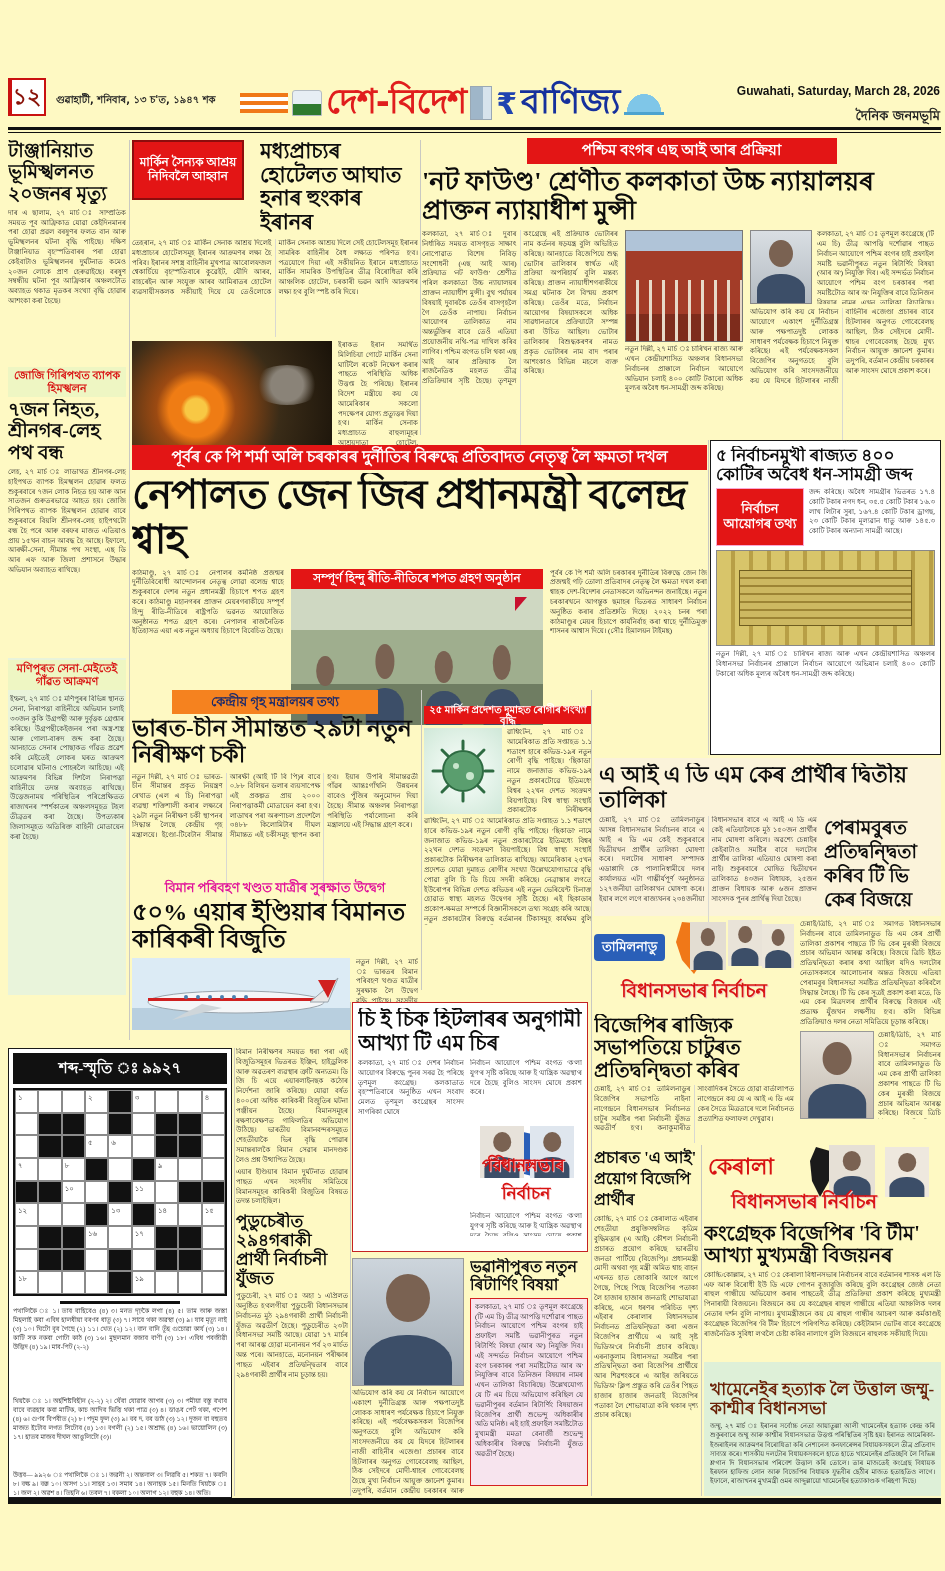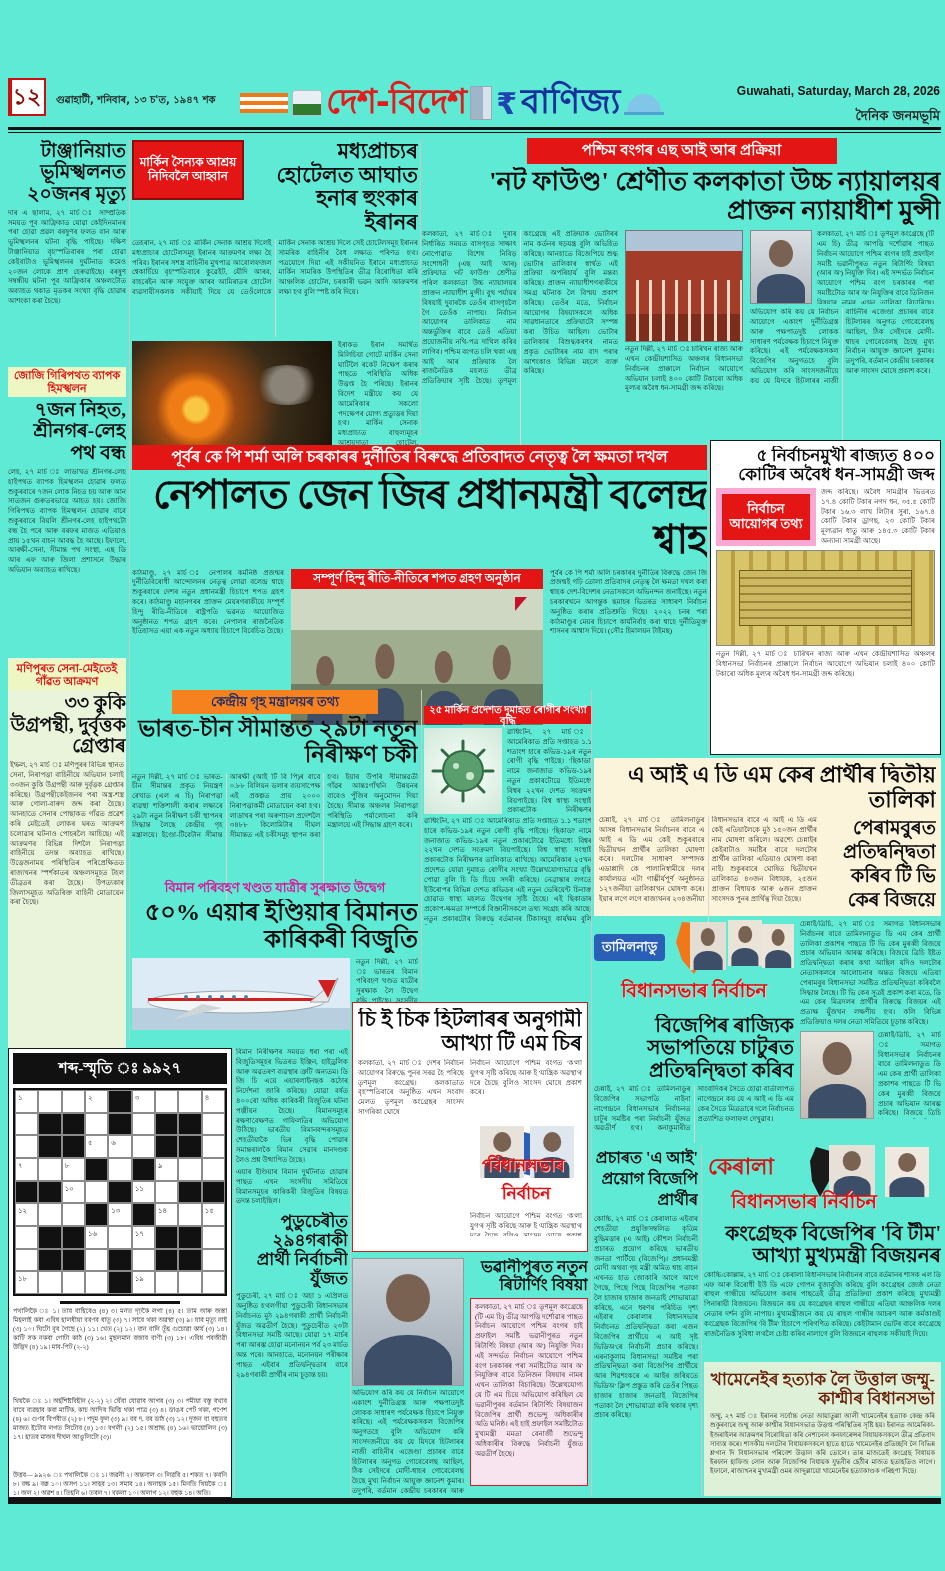--- a/index.html
+++ b/index.html
@@ -1,20 +1,20 @@
 <!DOCTYPE html>
 <html><head>
 <meta charset="utf-8">
 <style>
   *{margin:0;padding:0;box-sizing:border-box}
   html,body{background:#e9e8e3}
   body{font-family:"Liberation Serif","DejaVu Serif",serif}
-  .page{position:relative;width:945px;height:1571px;background:#5eead4;margin:0 auto;overflow:hidden}
+  .page{position:relative;width:945px;height:1571px;background:#fef9c3;margin:0 auto;overflow:hidden}
   .abs{position:absolute}
-  .hl{font-weight:bold;color:#0c0c0c;text-align:right;line-height:1.12;overflow:hidden}
+  .hl{font-weight:bold;color:#0c0c0c;text-align:left;line-height:1.12;overflow:hidden}
   .bt{font-size:7px;line-height:1.4;color:#1b1b1b;text-align:justify;overflow:hidden}
   .c2{column-count:2;column-gap:7px;column-rule:1px solid #d8d8d2}
   .c3{column-count:3;column-gap:7px;column-rule:1px solid #d8d8d2}
   .kick-red{background:#e31515;color:#fff;font-weight:bold;text-align:center;display:flex;align-items:center;justify-content:center;line-height:1.15}
   .kick-pale{background:#eef6c3;color:#d80f0f;font-weight:bold;text-align:center;line-height:1.2}
   .box{border:1.5px solid #1a1a1a}
   .photo{overflow:hidden;position:relative}
   .person{position:relative;overflow:hidden}
   .person::before{content:"";position:absolute;left:50%;top:12%;width:40%;height:38%;transform:translateX(-50%);border-radius:50%;background:#7a6252}
   .person::after{content:"";position:absolute;left:50%;bottom:-6%;width:80%;height:46%;transform:translateX(-50%);border-radius:48% 48% 0 0;background:#3c4e68}
@@ -52,21 +52,20 @@
   <div class="hrule" style="left:8px;top:132px;width:933px;height:1px"></div>
 
   <div class="abs" style="left:8px;top:140px;width:118px">
     <div class="hl" style="font-size:19px">টাঞ্জানিয়াত ভূমিস্খলনত ২০জনৰ মৃত্যু</div>
     <div class="bt" style="margin-top:5px;height:152px">দাৰ এ ছালাম, ২৭ মাৰ্চ ঃ সাম্প্ৰতিক সময়ত পূব আফ্ৰিকাত যোৱা কেইদিনমানৰ পৰা হোৱা প্ৰৱল বৰষুণৰ ফলত বান আৰু ভূমিস্খলনৰ ঘটনা বৃদ্ধি পাইছে। দক্ষিণ টাঞ্জানিয়াত বৃহস্পতিবাৰৰ পৰা হোৱা কেইবাটাও ভূমিস্খলনৰ দুৰ্ঘটনাত কমেও ২০জন লোকে প্ৰাণ হেৰুৱাইছে। বৰষুণ সম্বন্ধীয় ঘটনা পূব আফ্ৰিকাৰ অঞ্চলটোত অব্যাহত থকাত মৃতকৰ সংখ্যা বৃদ্ধি হোৱাৰ আশংকা কৰা হৈছে।</div>
     <div class="kick-pale" style="margin-top:6px;font-size:11px;padding:2px 0">জোজি গিৰিপথত ব্যাপক হিমস্খলন</div>
     <div class="hl" style="font-size:19px;margin-top:2px">৭জন নিহত, শ্ৰীনগৰ-লেহ পথ বন্ধ</div>
     <div class="bt" style="margin-top:5px;height:190px">লেহ, ২৭ মাৰ্চ ঃ লাডাখত শ্ৰীনগৰ-লেহ হাইপথত ব্যাপক হিমস্খলন হোৱাৰ ফলত শুকুৰবাৰে ৭জন লোক নিহত হয় আৰু আন সাতজন গুৰুতৰভাৱে আহত হয়। জোজি গিৰিপথত ব্যাপক হিমস্খলন হোৱাৰ বাবে শুকুৰবাৰে বিয়লি শ্ৰীনগৰ-লেহ হাইপথটো বন্ধ হৈ পৰে আৰু বৰফৰ মাজত এতিয়াও প্ৰায় ১৫খন বাহন আবদ্ধ হৈ আছে। ইফালে, আৰক্ষী-সেনা, সীমান্ত পথ সংস্থা, এছ ডি আৰ এফ আৰু জিলা প্ৰশাসনে উদ্ধাৰ অভিযান অব্যাহত ৰাখিছে।</div>
     <div style="background:#e9f4db;padding:2px 0 0 0">
       <div class="kick-pale" style="font-size:11px;padding:2px 0;background:#eef6c3">মণিপুৰত সেনা-মেইতেই গাঁৱত আক্ৰমণ</div>
-      <div class="hl" style="font-size:19px;margin-top:2px">৩৩ কুকি উগ্ৰপন্থী, দুৰ্বৃত্তক গ্ৰেপ্তাৰ</div>
       <div class="bt" style="margin-top:5px;height:300px;padding:0 2px">ইম্ফল, ২৭ মাৰ্চ ঃ মণিপুৰৰ বিভিন্ন স্থানত সেনা, নিৰাপত্তা বাহিনীয়ে অভিযান চলাই ৩৩জন কুকি উগ্ৰপন্থী আৰু দুৰ্বৃত্তক গ্ৰেপ্তাৰ কৰিছে। উগ্ৰপন্থীকেইজনৰ পৰা অস্ত্ৰ-শস্ত্ৰ আৰু গোলা-বাৰুদ জব্দ কৰা হৈছে। আনহাতে সেনাৰ পোছাকত গাঁৱত প্ৰৱেশ কৰি মেইতেই লোকৰ ঘৰত আক্ৰমণ চলোৱাৰ ঘটনাও পোহৰলৈ আহিছে। এই আক্ৰমণৰ বিভিন্ন দিশলৈ নিৰাপত্তা বাহিনীয়ে তদন্ত অব্যাহত ৰাখিছে। উত্তেজনাময় পৰিস্থিতিৰ পৰিপ্ৰেক্ষিতত ৰাজ্যখনৰ স্পৰ্শকাতৰ অঞ্চলসমূহত টহল তীব্ৰতৰ কৰা হৈছে। উপত্যকাৰ জিলাসমূহত অতিৰিক্ত বাহিনী মোতায়েন কৰা হৈছে।</div>
     </div>
   </div>
 
   <div class="abs box" style="left:8px;top:1048px;width:224px;height:450px;padding:4px;background:#fff">
     <div style="background:#111;color:#fff;font-size:15px;font-weight:bold;text-align:center;padding:3px 0">শব্দ-স্মৃতি ঃ ৯৯২৭</div>
     <div class="cw-grid" style="margin-top:4px">
         <div class="cw-cell">১</div>
         <div class="cw-cell"></div>
         <div class="cw-cell"></div>
@@ -205,21 +204,21 @@
           <div style="position:absolute;right:16px;top:8px;width:0;height:0;border-top:14px solid #c8102e;border-right:12px solid transparent"></div>
         </div>
       </div>
       <div class="bt" style="flex:1;height:158px">পূৰ্বৰ কে পি শৰ্মা অলি চৰকাৰৰ দুৰ্নীতিৰ বিৰুদ্ধে জেন জি প্ৰজন্মই গঢ়ি তোলা প্ৰতিবাদৰ নেতৃত্ব লৈ ক্ষমতা দখল কৰা শ্বাহক দেশ-বিদেশৰ নেতাসকলে অভিনন্দন জনাইছে। নতুন চৰকাৰখনে আগন্তুক ছমাহৰ ভিতৰত সাধাৰণ নিৰ্বাচন অনুষ্ঠিত কৰাৰ প্ৰতিশ্ৰুতি দিছে। ২০২২ চনৰ পৰা কাঠমাণ্ডুৰ মেয়ৰ হিচাপে কাৰ্যনিৰ্বাহ কৰা শ্বাহে দুৰ্নীতিমুক্ত শাসনৰ আশ্বাস দিয়ে। (সৌঃ হিমালয়ন টাইমছ)</div>
     </div>
   </div>
 
   <div class="abs box" style="left:710px;top:440px;width:231px;height:315px;padding:5px;background:#fff">
     <div class="hl" style="font-size:17px">৫ নিৰ্বাচনমুখী ৰাজ্যত ৪০০ কোটিৰ অবৈধ ধন-সামগ্ৰী জব্দ</div>
     <div style="display:flex;gap:5px;margin-top:4px">
-      <div class="kick-red" style="width:100px;height:58px;font-size:13px;border:6px solid #f9a8d4">নিৰ্বাচন আয়োগৰ তথ্য</div>
+      <div class="kick-red" style="width:88px;height:58px;font-size:13px;border:1px solid #f9a8d4">নিৰ্বাচন আয়োগৰ তথ্য</div>
       <div class="bt" style="flex:1;height:58px">জব্দ কৰিছে। অবৈধ সামগ্ৰীৰ ভিতৰত ১৭.৪ কোটি টকাৰ নগদ ধন, ৩৫.৫ কোটি টকাৰ ১৬.৩ লাখ লিটাৰ সুৰা, ১৬৭.৪ কোটি টকাৰ ড্ৰাগছ, ২৩ কোটি টকাৰ মূল্যৱান ধাতু আৰু ১৪৫.৩ কোটি টকাৰ অন্যান্য সামগ্ৰী আছে।</div>
     </div>
     <div class="photo" style="width:100%;height:96px;margin-top:4px;background:repeating-linear-gradient(90deg,#d8c56a 0 14px,#b89f46 14px 18px),linear-gradient(180deg,#e6d98e,#a89040);border:1px solid #888">
       <div style="position:absolute;left:10%;top:20%;width:80%;height:60%;background:repeating-linear-gradient(0deg,#cdb861 0 6px,#9d8435 6px 8px);border:1px solid #6f5d20"></div>
     </div>
     <div class="bt" style="height:64px;margin-top:4px">নতুন দিল্লী, ২৭ মাৰ্চ ঃ চাৰিখন ৰাজ্য আৰু এখন কেন্দ্ৰীয়শাসিত অঞ্চলৰ বিধানসভা নিৰ্বাচনৰ প্ৰাক্কালে নিৰ্বাচন আয়োগে অভিযান চলাই ৪০০ কোটি টকাৰো অধিক মূল্যৰ অবৈধ ধন-সামগ্ৰী জব্দ কৰিছে।</div>
   </div>
 
   <div class="abs" style="left:132px;top:690px;width:286px">
     <div style="width:206px;height:24px;margin:0 auto;background:#f5821f;color:#1b2a6b;font-weight:bold;font-size:13px;display:flex;align-items:center;justify-content:center">কেন্দ্ৰীয় গৃহ মন্ত্ৰালয়ৰ তথ্য</div>
@@ -359,21 +358,21 @@
           <path d="M8 2 L22 6 L28 20 L20 38 L12 52 L4 36 L2 16 Z" fill="#1a1a1a"></path>
         </svg>
       <div class="person" style="position:absolute;right:66px;top:0;width:46px;height:52px;background:#e6e0d6"></div>
       <div class="person" style="position:absolute;right:12px;top:2px;width:44px;height:50px;background:#eee8de"></div>
       <div style="position:absolute;left:0;bottom:0;width:200px;text-align:center;font-size:19px;font-weight:bold;color:#d81313;text-shadow:1px 1px 0 #f3c4c4">বিধানসভাৰ নিৰ্বাচন</div>
     </div>
     <div class="hl" style="font-size:20px;margin-top:3px">কংগ্ৰেছক বিজেপিৰ 'বি টীম' আখ্যা মুখ্যমন্ত্ৰী বিজয়নৰ</div>
     <div class="bt" style="height:104px;margin-top:4px">কোচ্চি/কোল্লাম, ২৭ মাৰ্চ ঃ কেৰালা বিধানসভাৰ নিৰ্বাচনৰ বাবে বৰ্তমানৰ শাসক এল ডি এফ আৰু বিৰোধী ইউ ডি এফে গোপন বুজাবুজি কৰিছে বুলি কংগ্ৰেছৰ জ্যেষ্ঠ নেতা ৰাহুল গান্ধীয়ে অভিযোগ কৰাৰ পাছতেই তীব্ৰ প্ৰতিক্ৰিয়া প্ৰকাশ কৰিছে মুখ্যমন্ত্ৰী পিনাৰায়ী বিজয়নে। বিজয়নে কয় যে কংগ্ৰেছৰ ৰাহুল গান্ধীয়ে এতিয়া আঞ্চলিক দলৰ নেতাৰ দৰ্শন বুলি নাপায়। মুখ্যমন্ত্ৰীজনে কয় যে ৰাহুল গান্ধীৰ আচৰণ আৰু কৰ্মকাণ্ডই কংগ্ৰেছক বিজেপিৰ 'বি টীম' হিচাপে পৰিগণিত কৰিছে। কেইটামান ভোটৰ বাবে কংগ্ৰেছে ৰাজনৈতিক সুবিধা ল'বলৈ চেষ্টা কৰিব নালাগে বুলি বিজয়নে ৰাহুলক সকীয়াই দিয়ে।</div>
   </div>
 
-  <div class="abs" style="left:704px;top:1362px;width:237px;height:134px;background:#def0d8;padding:8px 6px">
+  <div class="abs" style="left:704px;top:1362px;width:237px;height:134px;background:#def0d8;padding:18px 6px">
     <div class="hl" style="font-size:17px;color:#6b2208">খামেনেইৰ হত্যাক লৈ উত্তাল জম্মু-কাশ্মীৰ বিধানসভা</div>
     <div class="bt" style="height:88px;margin-top:3px;font-size:6.6px">জম্মু, ২৭ মাৰ্চ ঃ ইৰানৰ সৰ্বোচ্চ নেতা আয়াতুল্লা আলী খামেনেইৰ হত্যাক কেন্দ্ৰ কৰি শুকুৰবাৰে জম্মু আৰু কাশ্মীৰ বিধানসভাত উত্তপ্ত পৰিস্থিতিৰ সৃষ্টি হয়। ইৰানত আমেৰিকা-ইজৰাইলৰ আক্ৰমণৰ বিৰোধিতা কৰি নেশ্যনেল কনফাৰেন্সৰ বিধায়কসকলে তীব্ৰ প্ৰতিবাদ সাব্যস্ত কৰে। শাসকীয় দলটোৰ বিধায়কসকলে হাতে হাতে খামেনেইৰ প্ৰতিচ্ছবি লৈ বিভিন্ন শ্ল'গান দি বিধানসভাৰ পৰিবেশ উত্তাল কৰি তোলে। তাৰ মাজতেই কংগ্ৰেছ বিধায়ক ইৰফান হাফিজ লোন আৰু বিজেপিৰ বিধায়ক যুদ্ধবীৰ ছেঠীৰ মাজত হতাহতিও লাগে। ইফালে, ৰাজ্যখনৰ মুখ্যমন্ত্ৰী ওমৰ আব্দুল্লায়ো খামেনেইৰ হত্যাকাণ্ডক গৰিহণা দিছে।</div>
   </div>
 
   <div class="vline" style="left:129px;top:140px;height:900px"></div>
   <div class="vline" style="left:420px;top:140px;height:295px"></div>
   <div class="vline" style="left:708px;top:440px;height:315px"></div>
   <div class="vline" style="left:421px;top:690px;height:300px"></div>
   <div class="vline" style="left:591px;top:690px;height:806px"></div>
   <div class="vline" style="left:234px;top:1048px;height:448px"></div>

